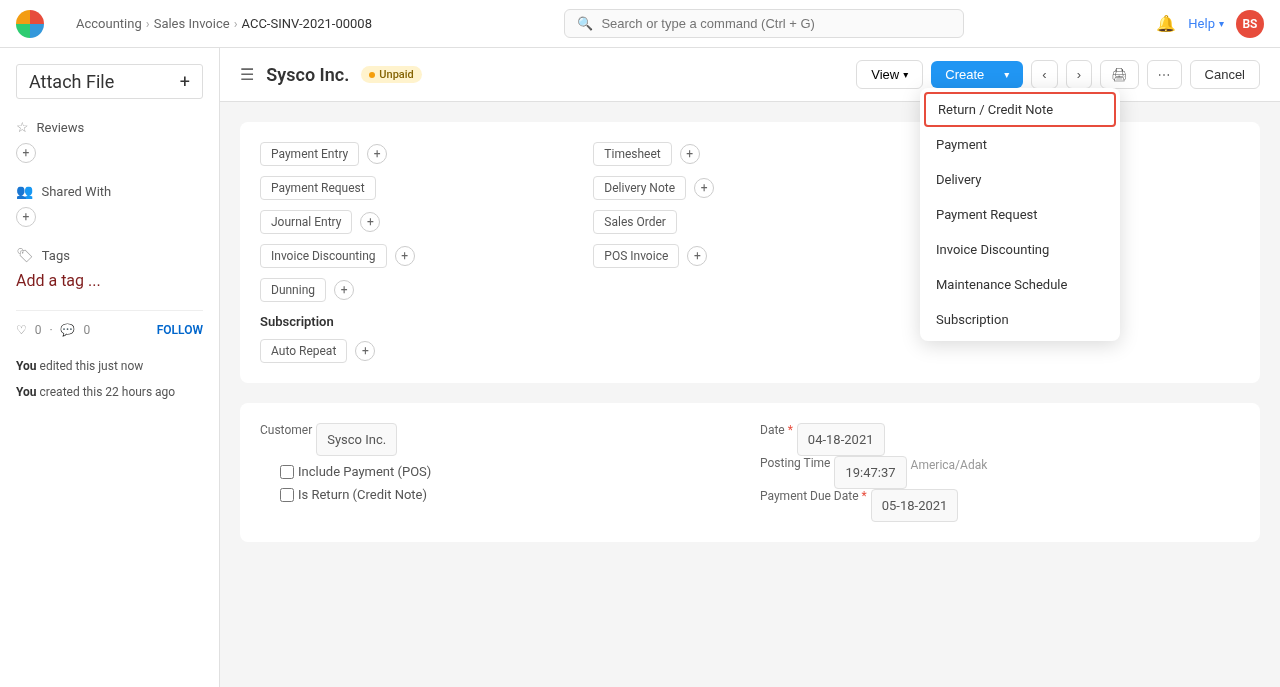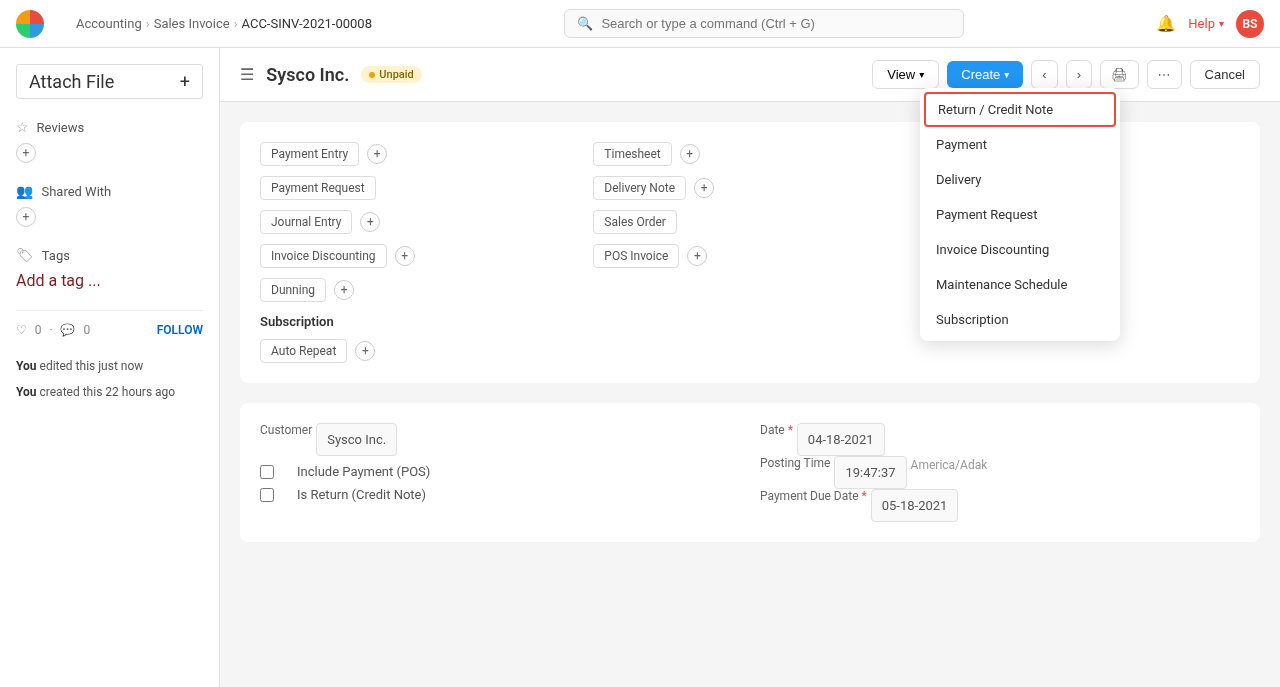--- a/index.html
+++ b/index.html
@@ -22,21 +22,21 @@
     .breadcrumb .active { color: #333; }
     .navbar-center { flex: 1; max-width: 400px; margin: 0 16px; }
     .search-box {
       display: flex; align-items: center; gap: 8px;
       border: 1px solid #ddd; border-radius: 6px; padding: 6px 12px;
       background: #fafafa; width: 100%;
     }
     .search-box input { border: none; background: transparent; outline: none; font-size: 13px; color: #666; width: 100%; }
     .navbar-right { display: flex; align-items: center; gap: 12px; }
     .bell-icon { font-size: 16px; cursor: pointer; color: #666; }
-    .help-btn { display: flex; align-items: center; gap: 4px; cursor: pointer; color: #ef4444; font-size: 13px; }
+    .help-btn { display: flex; align-items: center; gap: 4px; cursor: pointer; color: #3b82f6; font-size: 13px; }
     .avatar { width: 28px; height: 28px; border-radius: 50%; background: #e74c3c; display: flex; align-items: center; justify-content: center; color: #fff; font-size: 12px; font-weight: 600; }
 
     
     .page { display: flex; margin-top: 48px; height: calc(100vh - 48px); }
 
     
     .sidebar {
       width: 220px; background: #fff; border-right: 1px solid #e0e0e0;
       padding: 16px; display: flex; flex-direction: column; gap: 20px; overflow-y: auto;
     }
@@ -74,21 +74,21 @@
     .status-badge {
       background: #fff3cd; color: #856404; font-size: 11px; padding: 2px 8px;
       border-radius: 12px; font-weight: 500; display: flex; align-items: center; gap: 4px;
     }
     .status-dot { width: 6px; height: 6px; border-radius: 50%; background: #f59e0b; }
     .doc-actions { display: flex; align-items: center; gap: 8px; }
     .btn-view { border: 1px solid #ddd; background: #fff; border-radius: 6px; padding: 6px 14px; cursor: pointer; font-size: 13px; display: flex; align-items: center; gap: 4px; }
     .btn-create {
       background: #2196f3; color: #fff; border: none; border-radius: 6px;
       padding: 6px 14px; cursor: pointer; font-size: 13px; font-weight: 500;
-      display: flex; align-items: center; gap: 4px;
+      display: flex; align-items: center; gap: 20px;
     }
     .btn-icon { border: 1px solid #ddd; background: #fff; border-radius: 6px; padding: 6px 10px; cursor: pointer; font-size: 13px; color: #555; }
     .btn-cancel { border: 1px solid #ddd; background: #fff; border-radius: 6px; padding: 6px 14px; cursor: pointer; font-size: 13px; color: #333; }
 
     
     .doc-body { padding: 20px; }
 
     
     .connections-panel {
       background: #fff; border-radius: 8px; padding: 20px; margin-bottom: 20px;
@@ -115,21 +115,21 @@
     .form-grid { display: grid; grid-template-columns: 1fr 1fr; gap: 20px; }
     .form-field { display: flex; flex-direction: row; gap: 4px; }
     .form-label { font-size: 12px; color: #666; }
     .form-label .required { color: #e74c3c; }
     .form-input {
       border: 1px solid #e0e0e0; border-radius: 4px; padding: 8px 10px;
       font-size: 13px; color: #333; background: #fafafa;
     }
     .form-input-readonly { background: #f9f9f9; color: #555; }
     .form-timezone { font-size: 12px; color: #999; margin-top: 2px; }
-    .checkbox-row { display: flex; align-items: center; gap: 23px; margin-top: 8px; }
+    .checkbox-row { display: flex; align-items: center; gap: 4px; margin-top: 8px; margin-left: 20px; }
     .checkbox-row input[type=checkbox] { width: 14px; height: 14px; }
     .checkbox-label { font-size: 13px; color: #555; }
     .dropdown-menu {
       position: fixed; background: #fff; border-radius: 8px;
       box-shadow: 0 4px 20px rgba(0,0,0,0.15); min-width: 200px; z-index: 300;
       padding: 4px 0;
       top: 88px; right: 160px;
     }
     .dropdown-item {
       padding: 10px 16px; cursor: pointer; font-size: 13px; color: #333;

